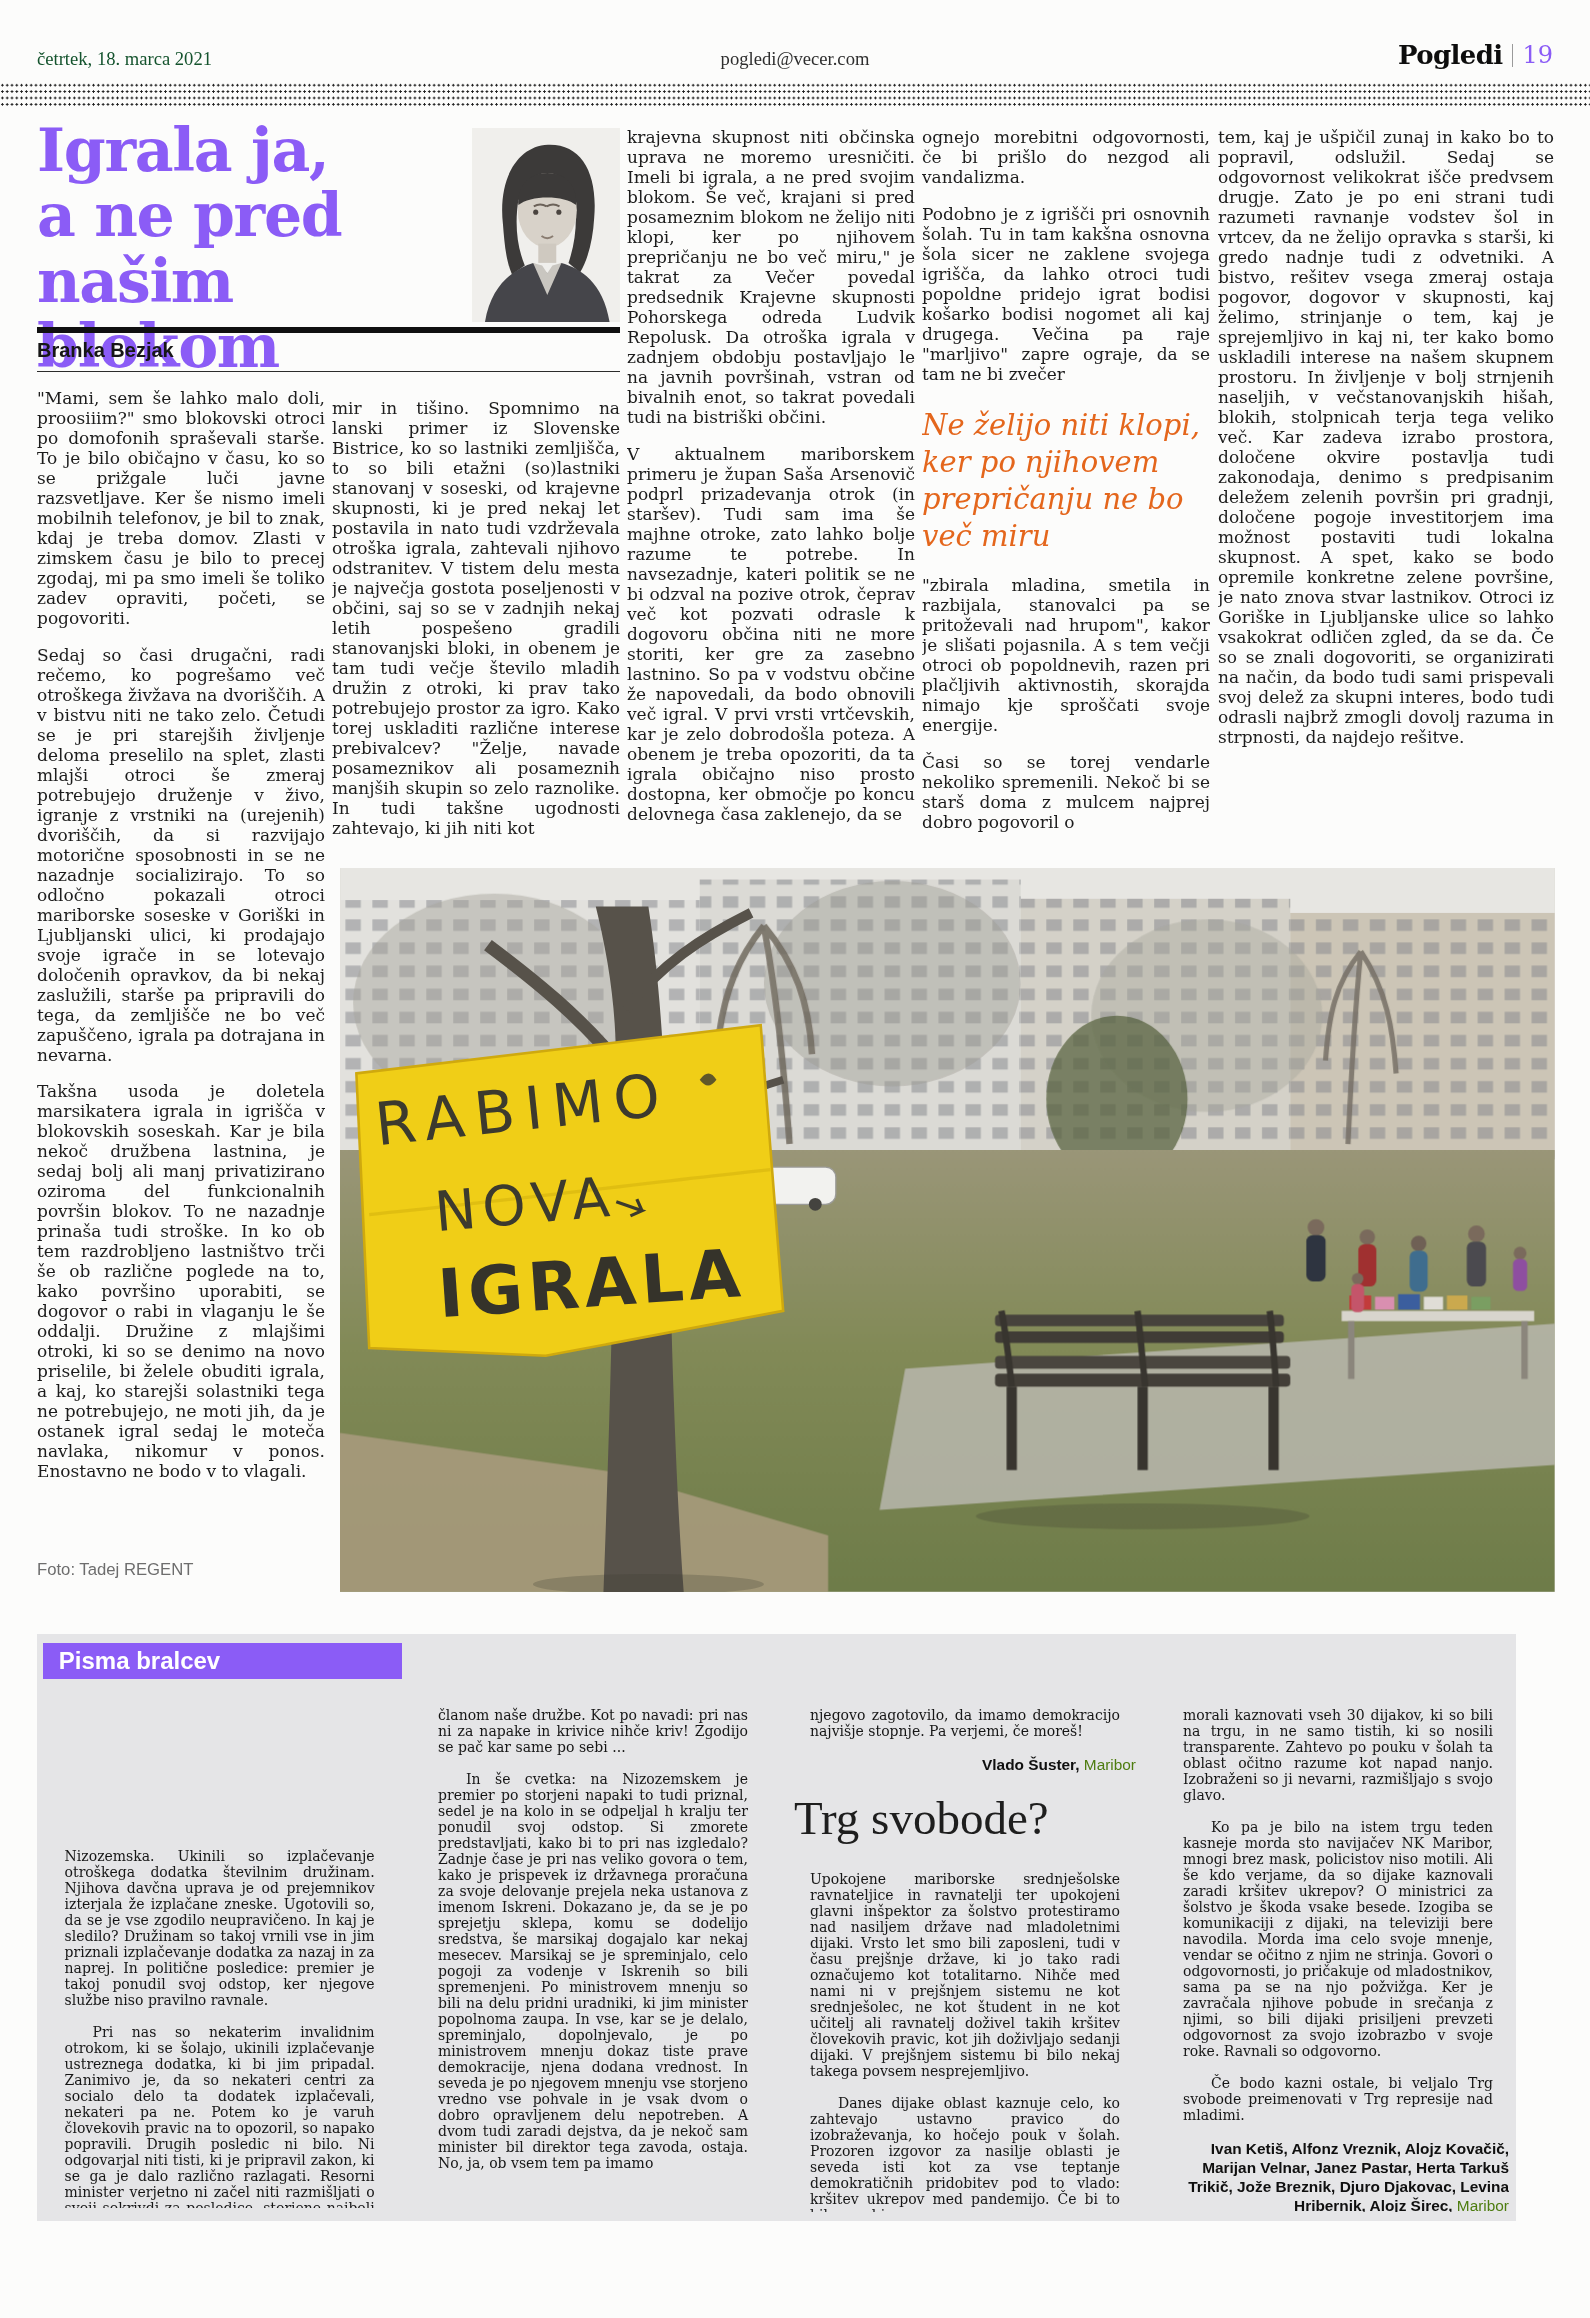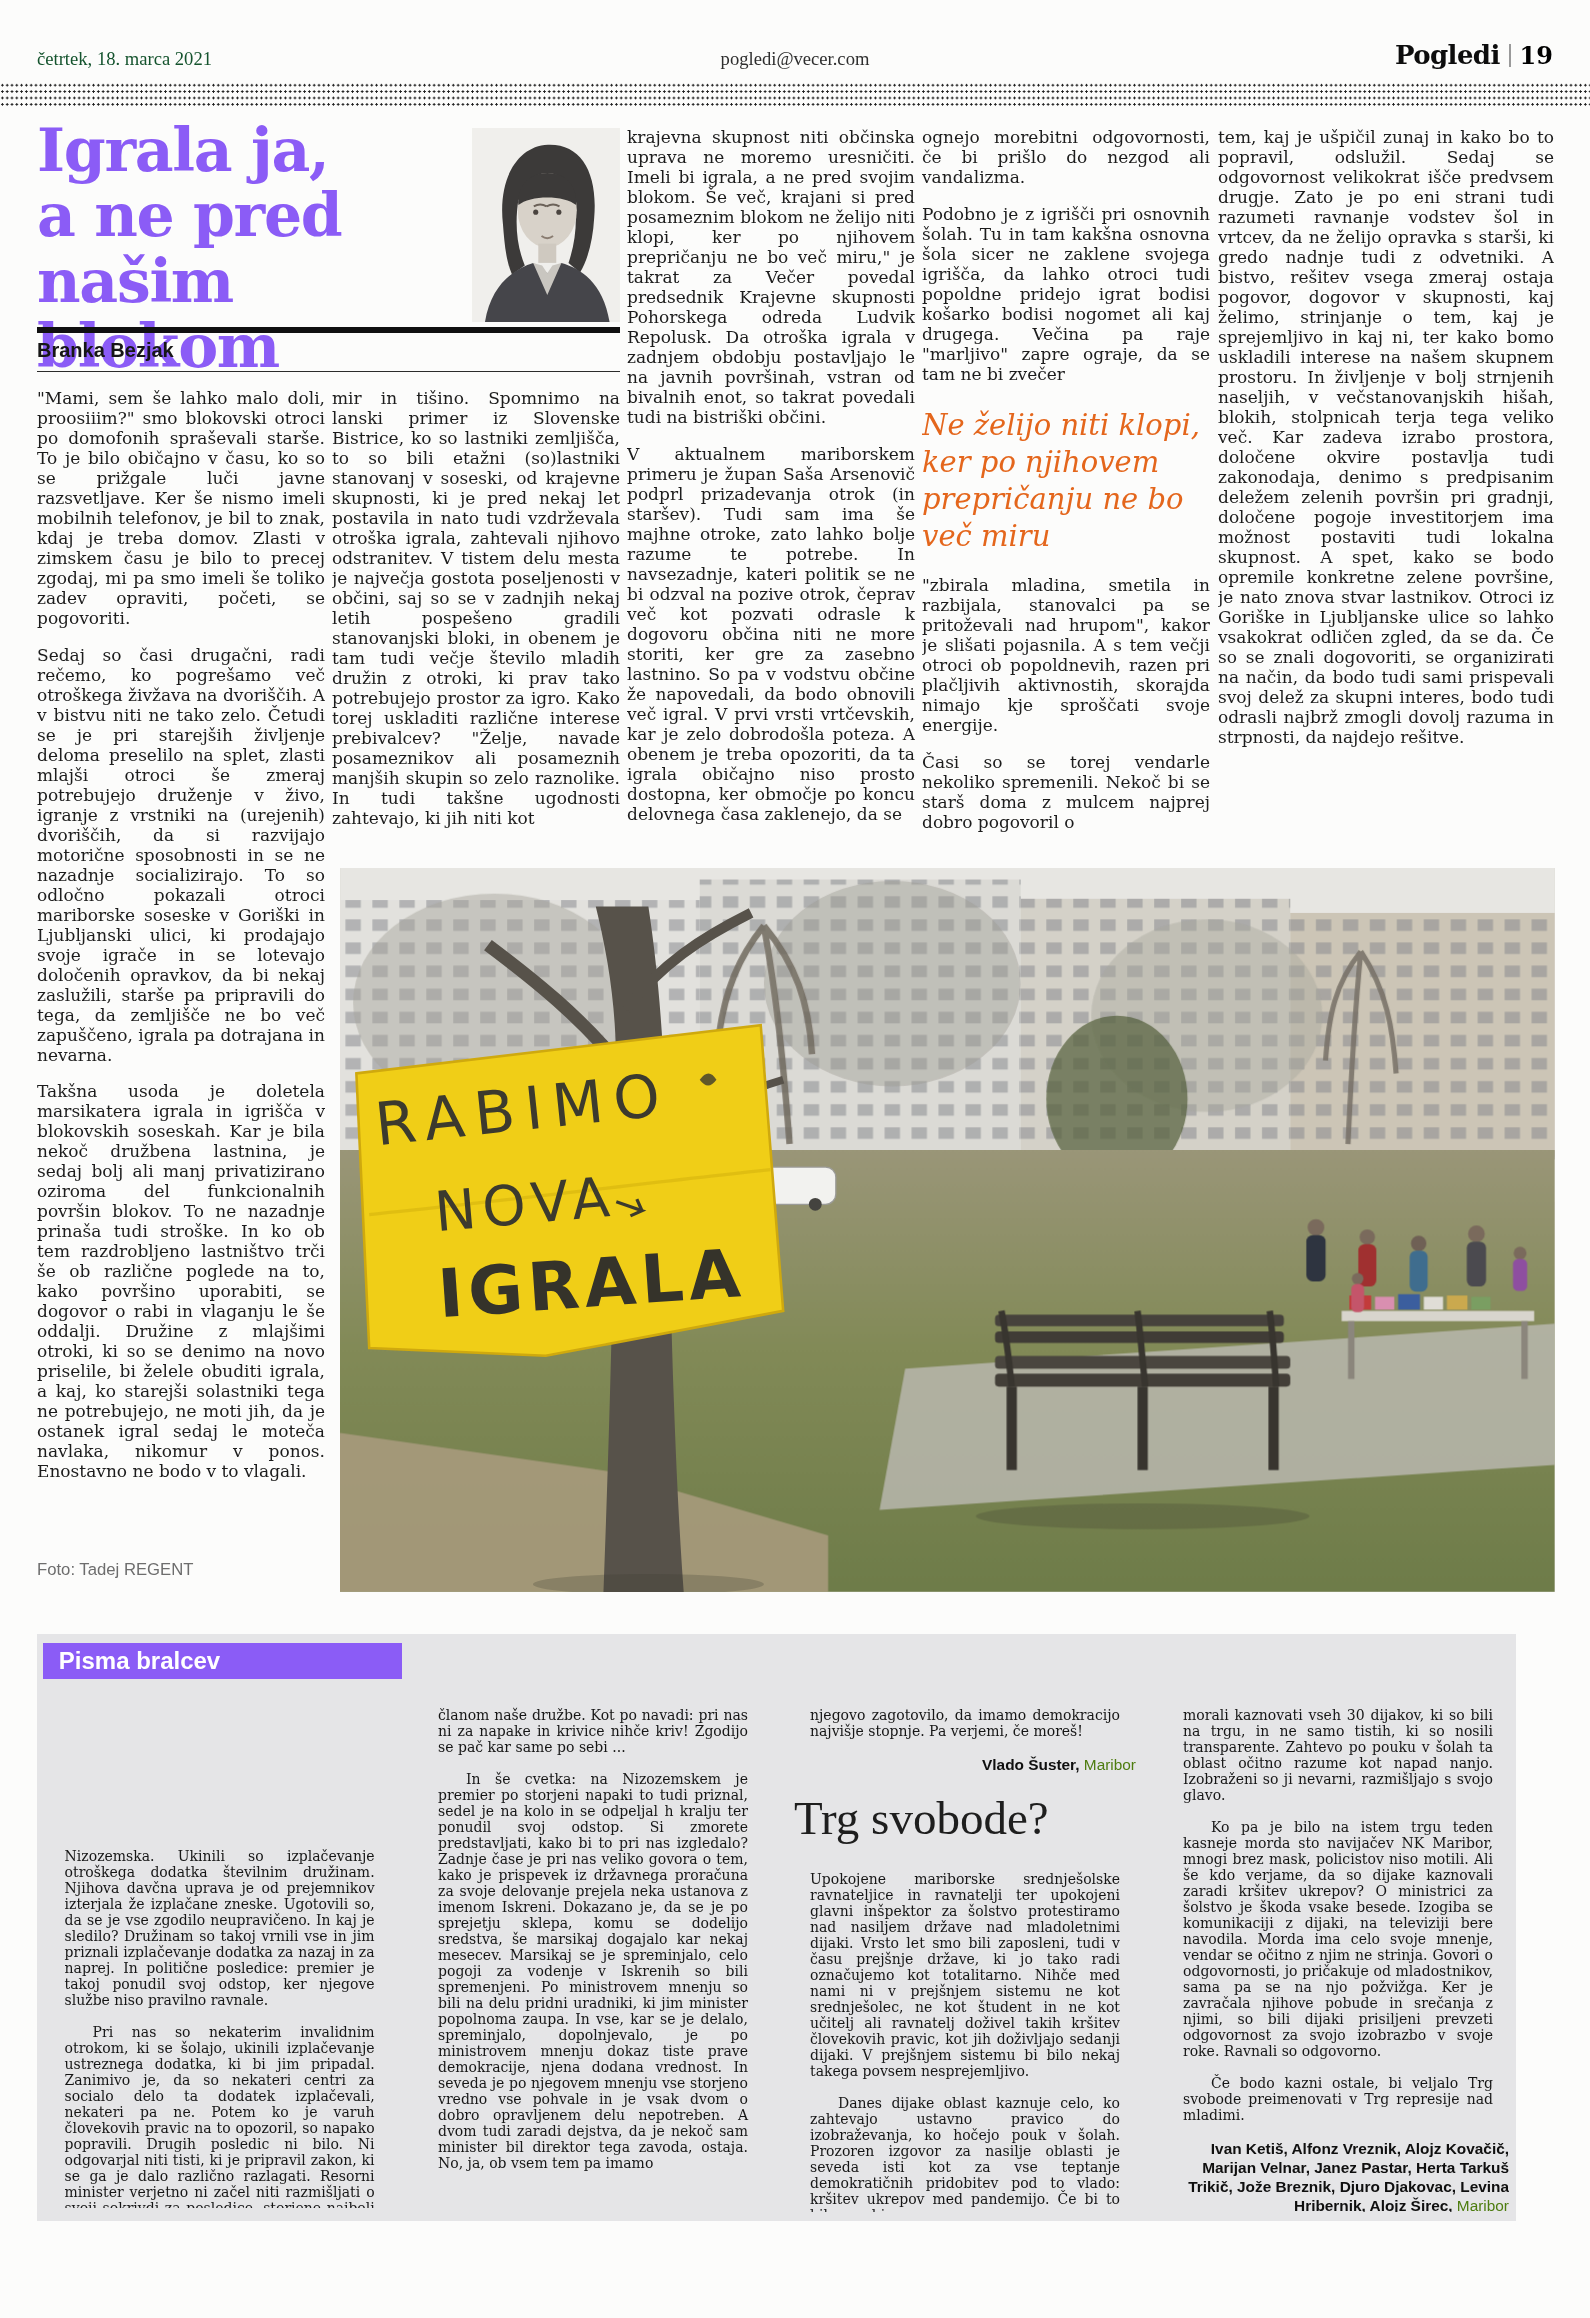--- a/index.html
+++ b/index.html
@@ -7,42 +7,42 @@
         font-family:"DejaVu Serif",serif;color:#1b1b1b;overflow:hidden;margin:0 auto;}
 
   
   .hdr-date{position:absolute;left:37px;top:48px;font-family:"Liberation Serif",serif;
             font-size:18.6px;color:#14532d;}
   .hdr-email{position:absolute;left:0;right:0;top:48px;text-align:center;
              font-family:"Liberation Serif",serif;font-size:18.6px;color:#2e2e2e;}
   .hdr-right{position:absolute;right:37px;top:40px;display:flex;align-items:center;gap:9px;}
   .hdr-section{font-weight:bold;font-size:26px;letter-spacing:-0.6px;color:#0d0d0d;}
   .hdr-sep{width:1.9px;height:23px;background:#9a9a9a;}
-  .hdr-page{font-weight:bold;font-size:24px;color:#000000;}
+  .hdr-page{font-weight:normal;font-size:24px;color:#8b5cf6;}
   .dotrule{position:absolute;left:0;top:82px;width:1590px;height:24.4px;
            background-image:radial-gradient(circle,#1d1d1d 1px,transparent 1.1px);
            background-size:4.8px 6.4px;}
 
   
   .title{position:absolute;left:37px;top:118px;width:443px;font-weight:bold;font-size:60px;
          line-height:1.09;letter-spacing:-1.3px;color:#8b5cf6;}
   .title span{display:block;}
   .portrait{position:absolute;left:472px;top:128px;width:148px;height:194px;overflow:hidden;
             background:#f1f0ed;}
   .rule-thick{position:absolute;left:37px;top:327px;width:583px;height:5.8px;background:#101010;}
   .byline{position:absolute;left:37px;top:339px;font-family:"Liberation Sans",sans-serif;
           font-weight:bold;font-size:20px;color:#161616;}
   .rule-thin{position:absolute;left:37px;top:371px;width:583px;height:1.3px;background:#2b2b2b;}
 
   
   .col{position:absolute;text-align:justify;font-size:17px;line-height:20px;
        overflow:hidden;color:#1c1c1c;}
   .col p{margin:0 0 16.7px 0;}
   #col1{left:37px;top:388px;width:288px;height:1117px;}
-  #col2{left:332px;top:388px;width:288px;height:458px;}
+  #col2{left:332px;top:398px;width:288px;height:458px;}
   #col3{left:627px;top:127px;width:288px;height:739px;}
   #col4{left:922px;top:127px;width:288px;height:739px;}
   #col5{left:1218px;top:127px;width:336px;height:739px;}
   .pullquote{font-style:italic;font-size:29px;line-height:37px;color:#e4661c;
              margin:23px 0 20.5px;text-align:left;}
   .credit{position:absolute;left:37px;top:1560px;width:288px;text-align:left;
           font-family:"Liberation Sans",sans-serif;font-size:16.7px;color:#6d6d6d;}
 
   
   #photo{position:absolute;left:340px;top:868px;width:1215px;height:724px;

